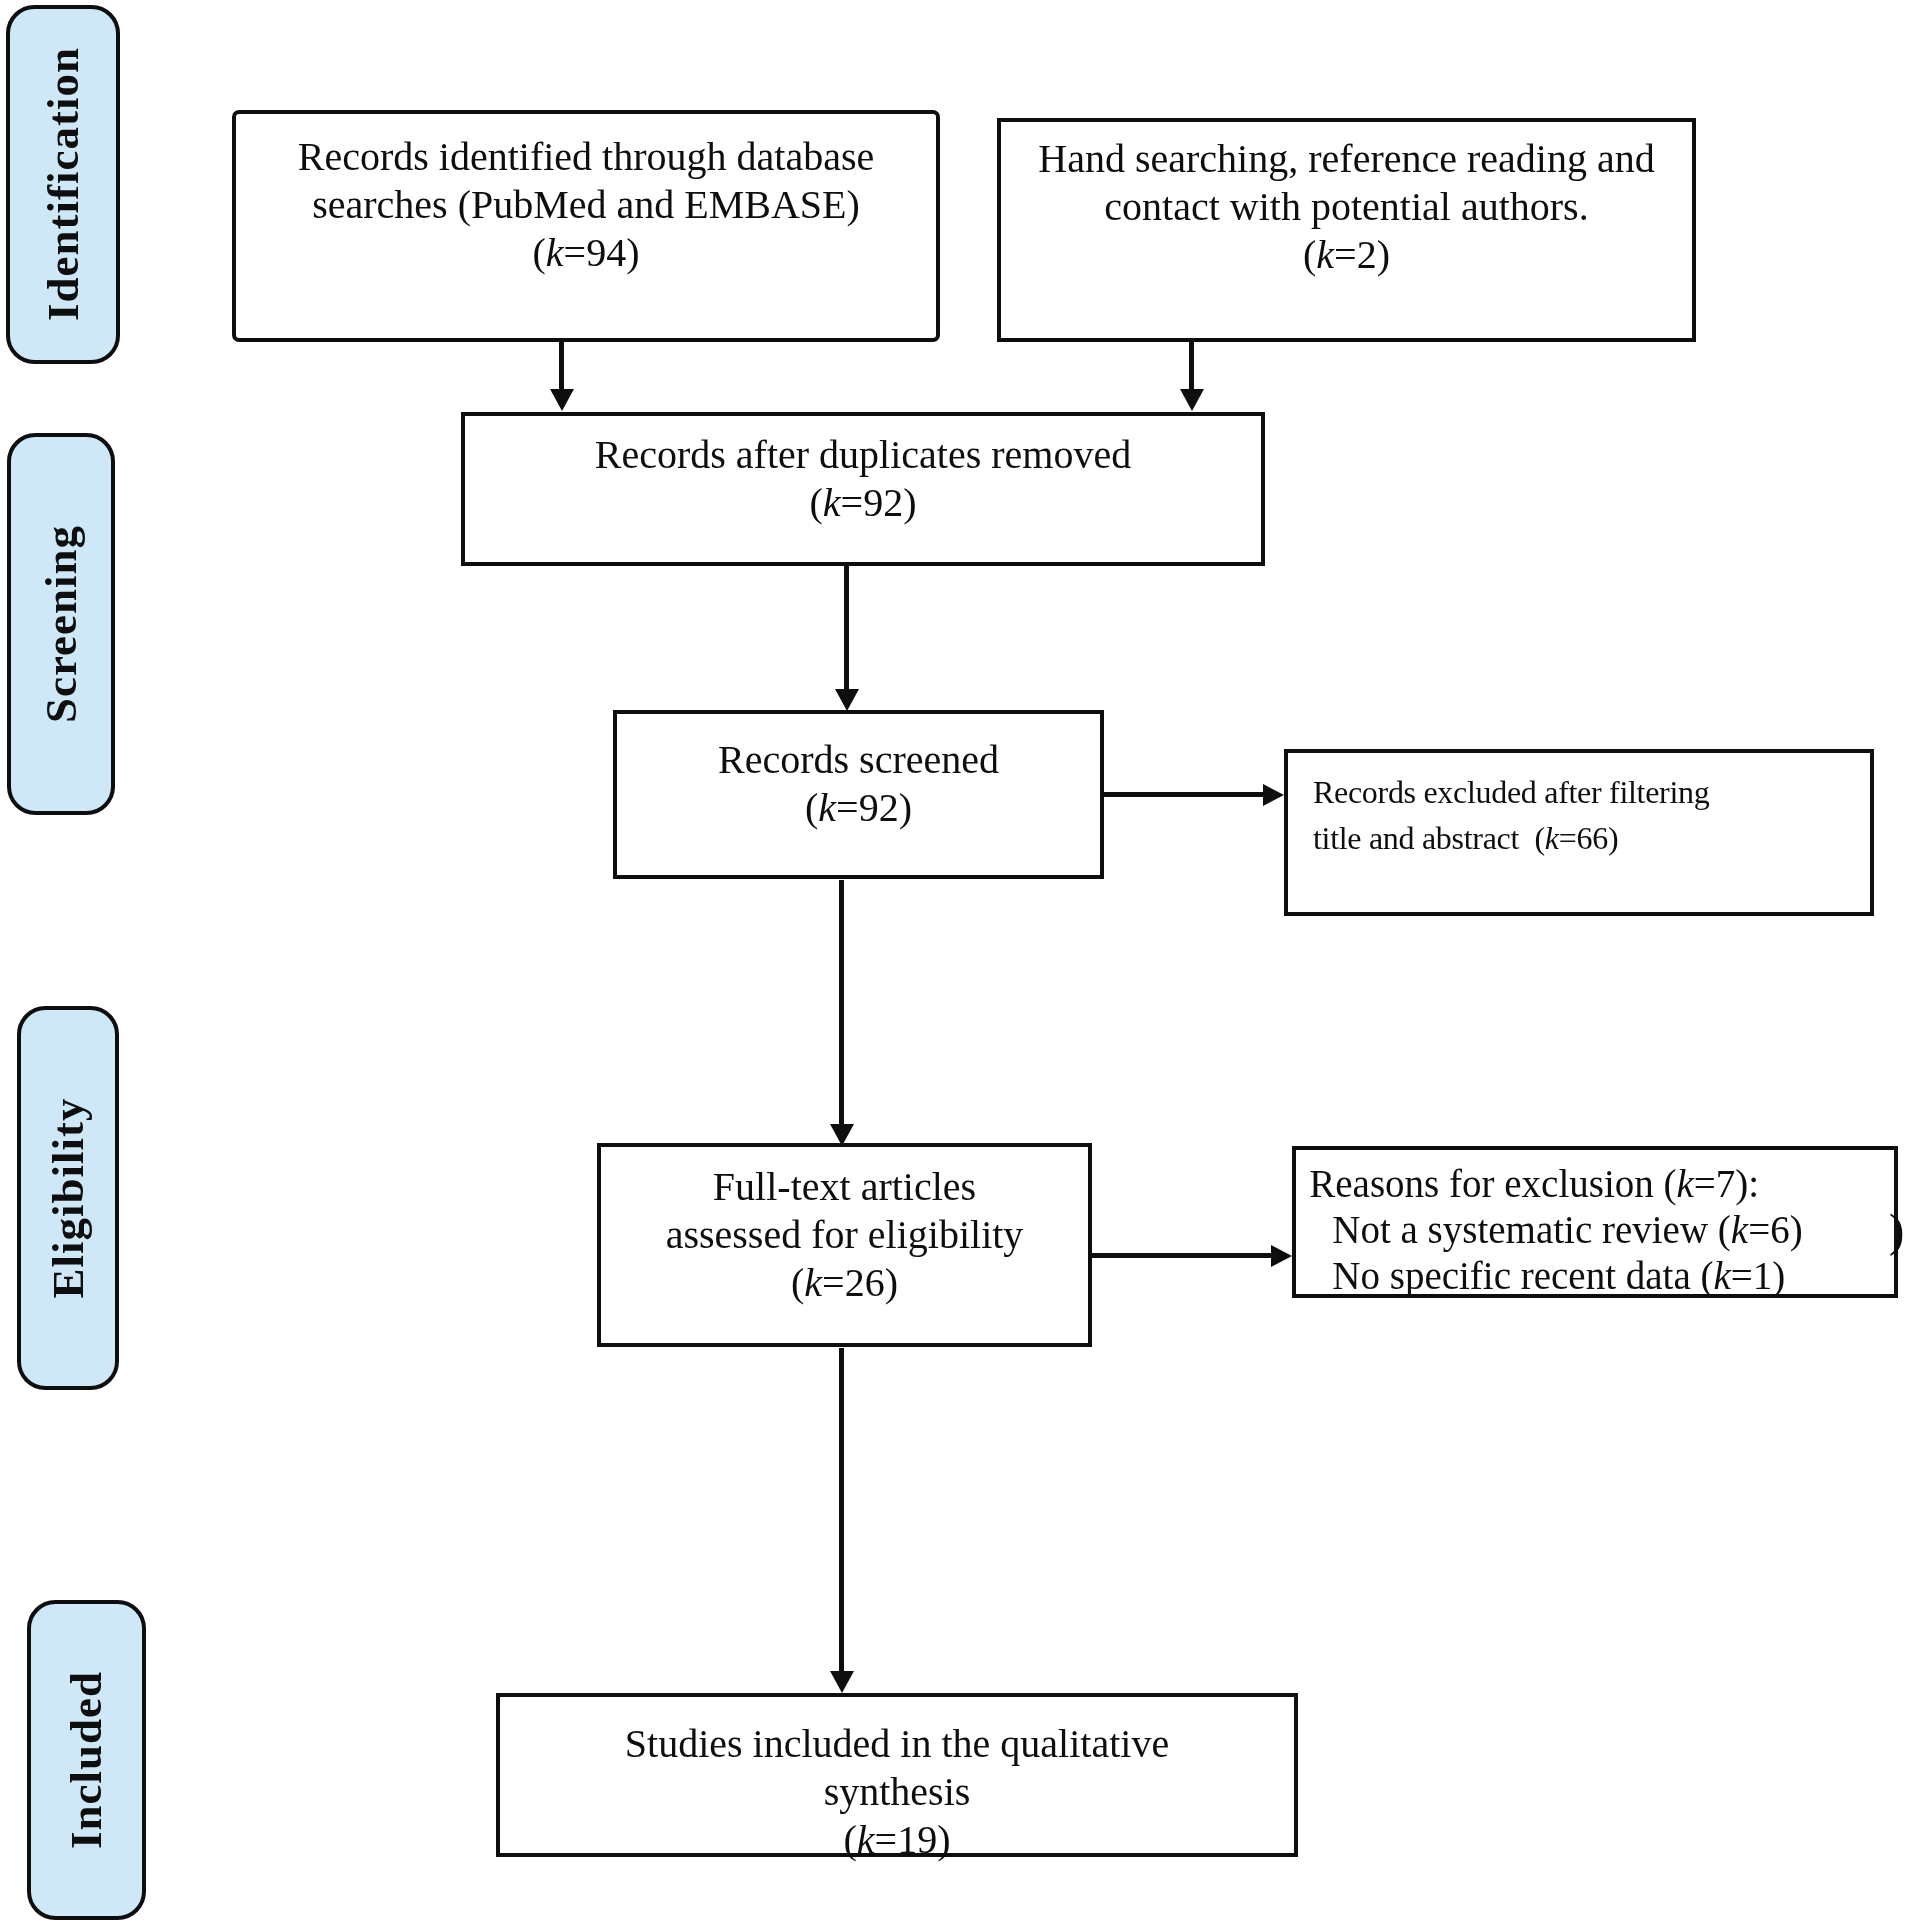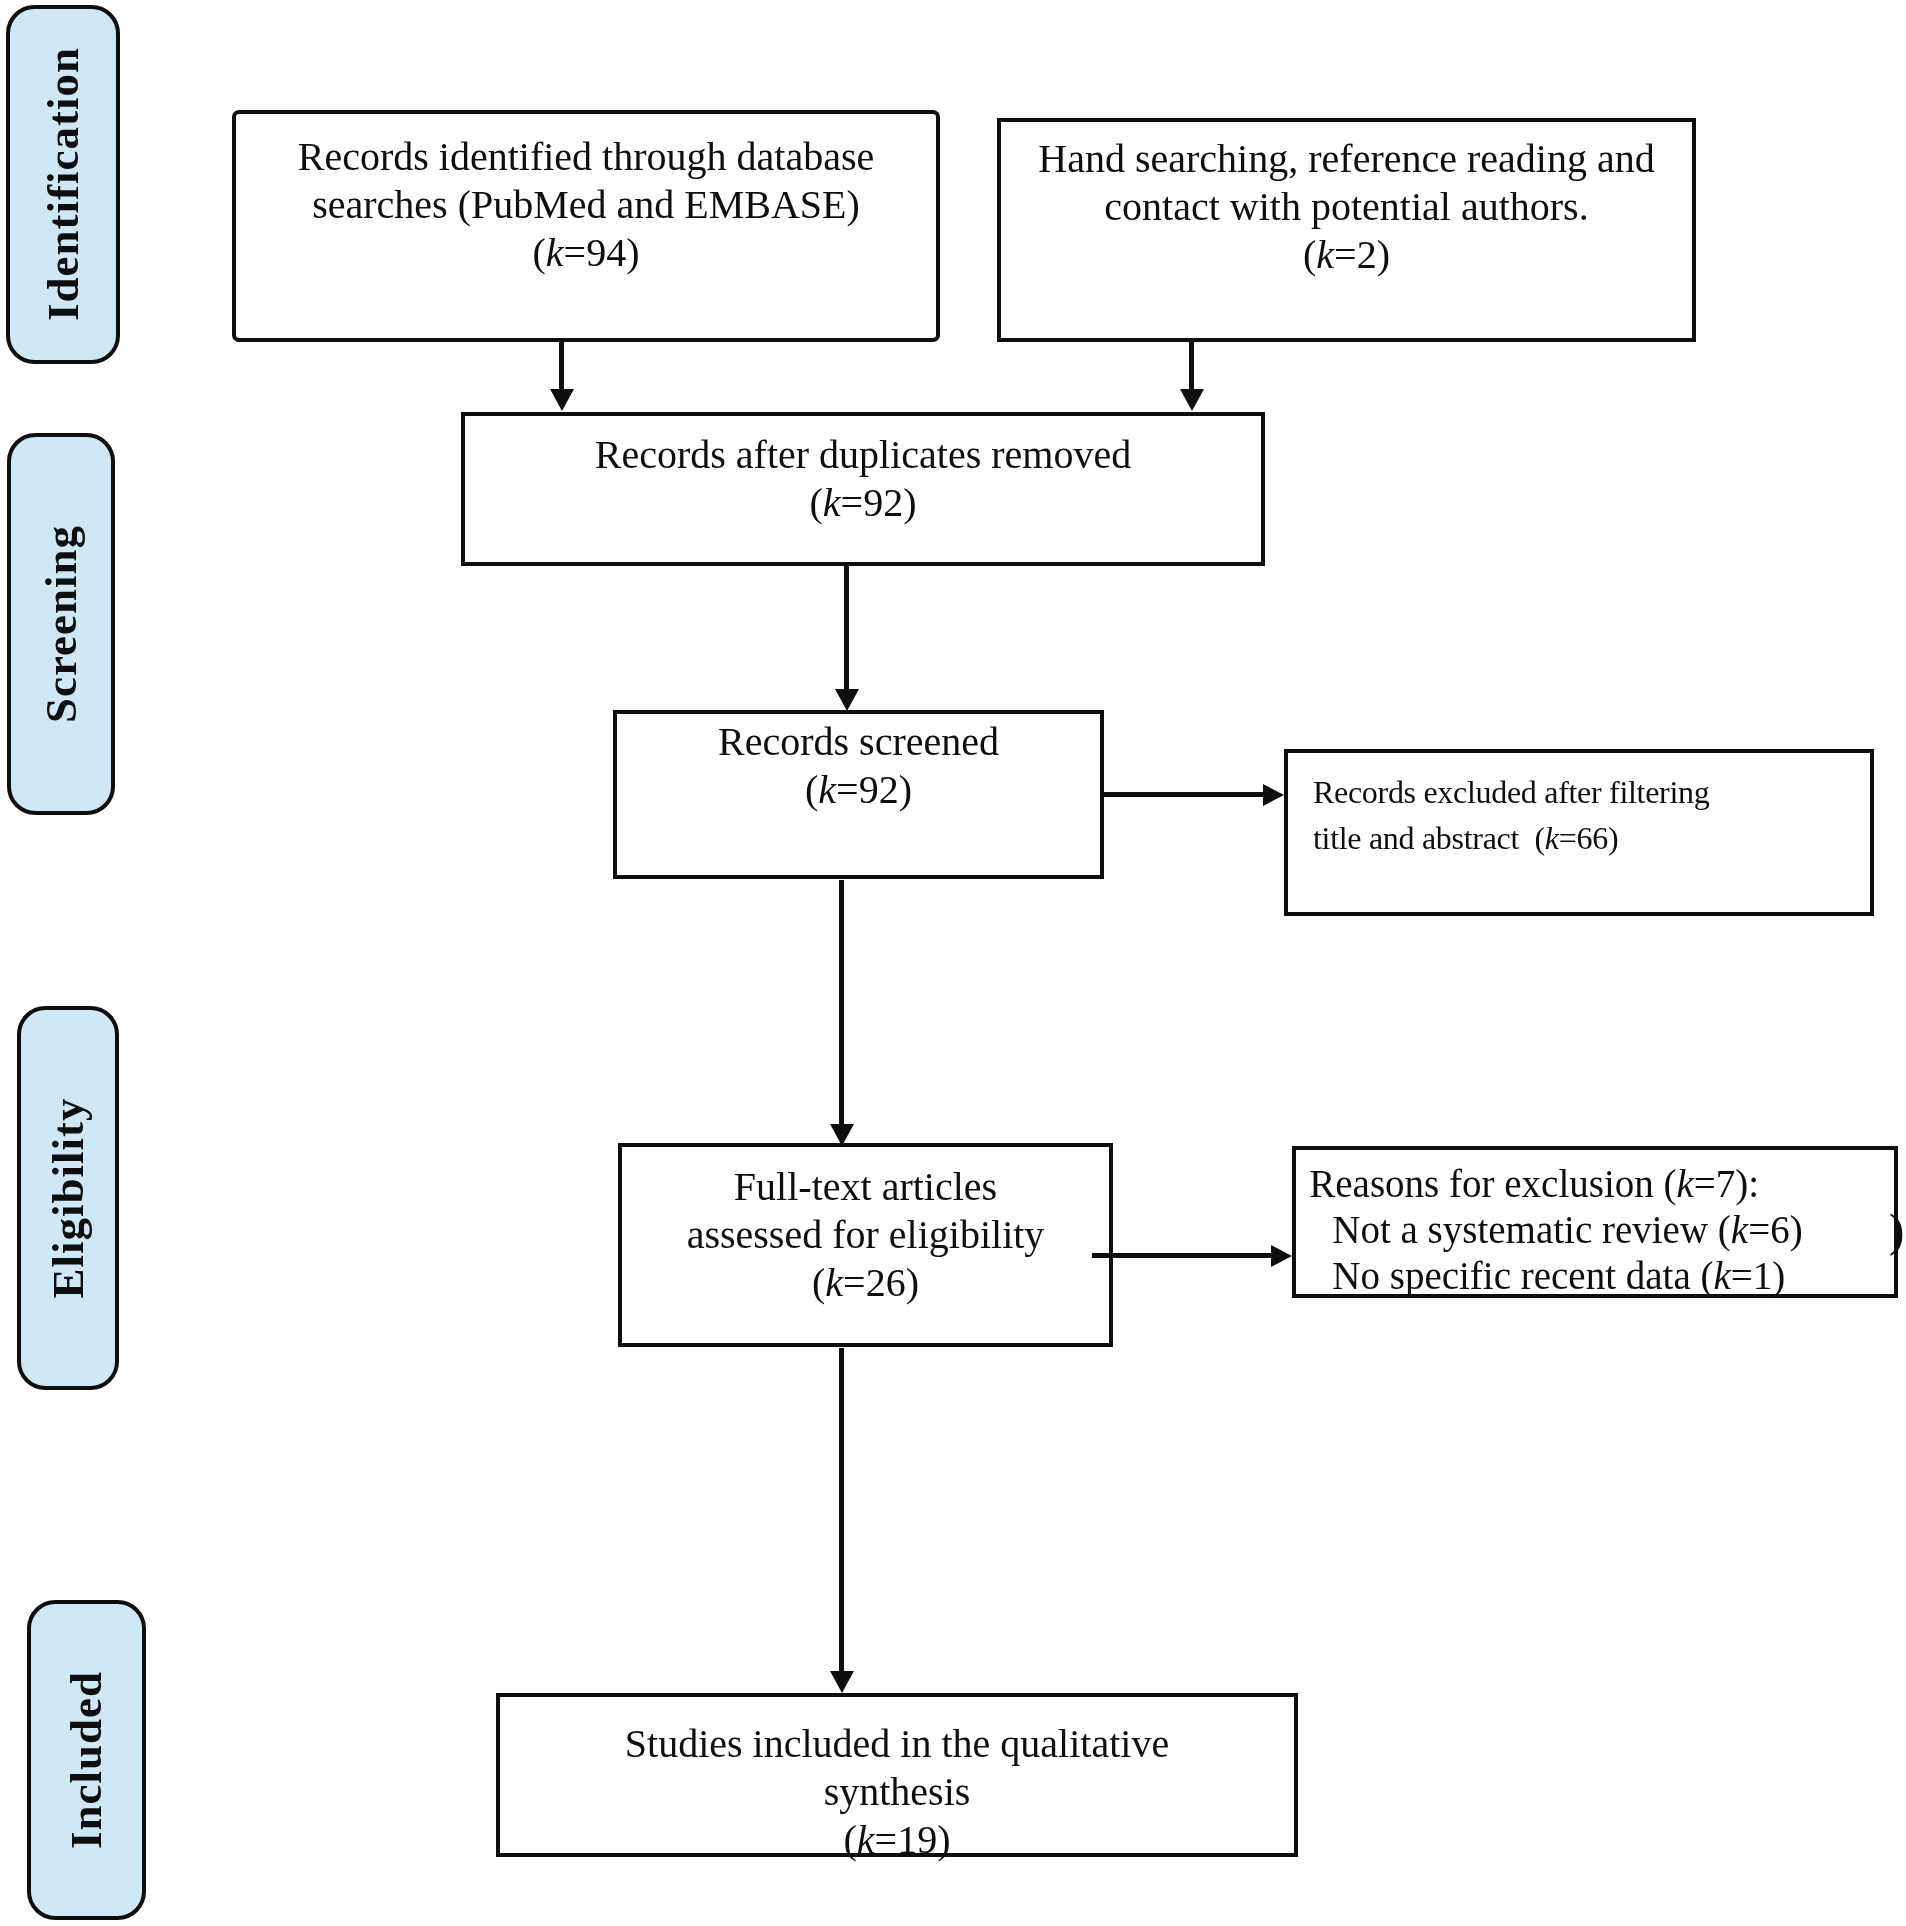--- a/index.html
+++ b/index.html
@@ -56,25 +56,25 @@
   .fbox.leftalign {
     align-items: flex-start;
     text-align: left;
   }
   .tline { white-space: pre; }
   .it { font-style: italic; }
 
   .b-identified { left: 232px;  top: 110px;  width: 708px; height: 232px; padding-top: 19px; border-radius: 7px; }
   .b-handsearch { left: 997px; top: 118px;  width: 699px; height: 224px; padding-top: 13.3px; }
   .b-duplicates { left: 461px;  top: 412px;  width: 804px; height: 154px; padding-top: 15px; }
-  .b-screened   { left: 613px;  top: 710px;  width: 491px; height: 169px; padding-top: 4px; text-align: center; }
+  .b-screened   { left: 613px;  top: 710px;  width: 491px; height: 169px; padding-top: 22px; text-align: center; }
   .b-excluded   { left: 1284px; top: 749px;  width: 590px; height: 167px; padding-top: 16px;
                   padding-left: 25px; padding-right: 7.6px; font-size: 32px; line-height: 46px;
                   letter-spacing: -0.3px; }
-  .b-fulltext   { left: 597px;  top: 1143px; width: 495px; height: 204px; padding-top: 16px; margin-left: 21px; }
+  .b-fulltext   { left: 597px;  top: 1143px; width: 495px; height: 204px; padding-top: 16px; }
   .b-reasons    { left: 1292px; top: 1146px; width: 606px; height: 152px; padding-top: 10.5px;
                   padding-left: 13.3px; padding-right: 5.7px; font-size: 39px; line-height: 46px; }
   .b-reasons .indent { padding-left: 23px; }
   .b-included   { left: 496px;  top: 1693px; width: 802px; height: 164px; padding-top: 23px; }
 
   
   .varrow {
     position: absolute;
     width: 25px;
     display: flex;

